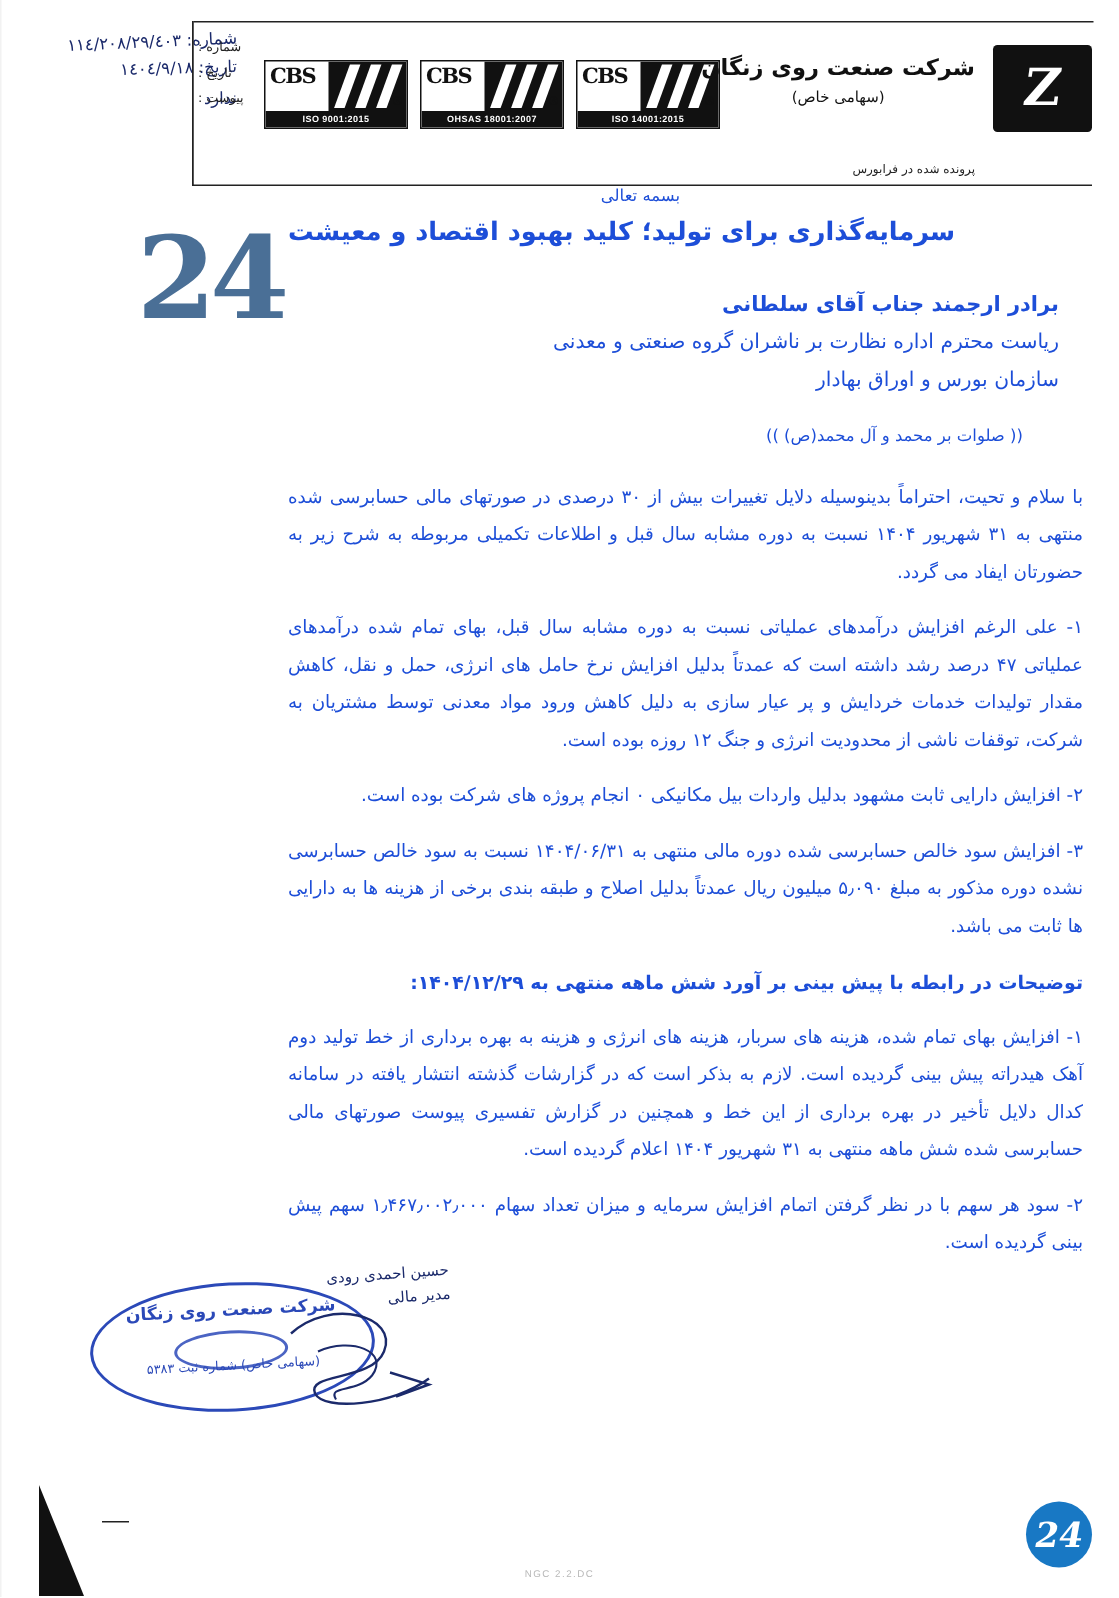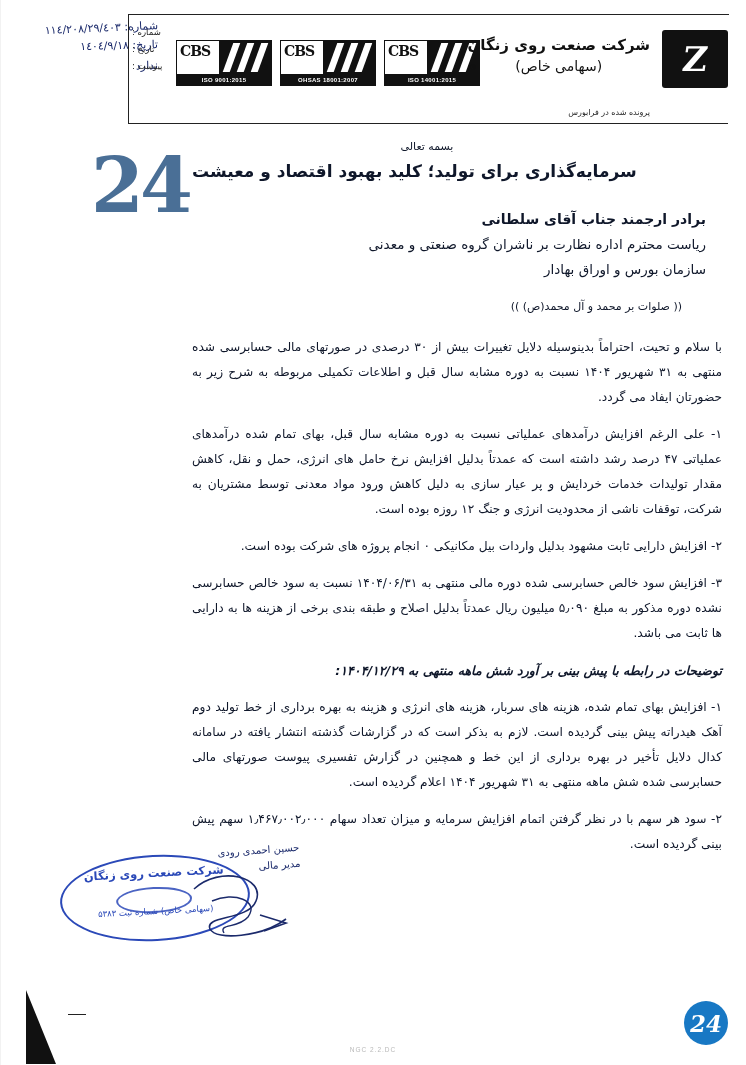--- a/index.html
+++ b/index.html
@@ -163,21 +163,21 @@
     direction: rtl;
     color: #111;
   }
   .co-name .n1 {
     font-size: 15px;
     font-weight: bold;
     line-height: 22px;
     font-family: "DejaVu Sans", sans-serif;
   }
   .co-name .n2 {
-    font-size: 14px;
+    font-size: 10px;
     line-height: 20px;
   }
   .co-logo {
     position: absolute;
     right: 18px;
     top: 30px;
     width: 66px;
     height: 58px;
     background: #111;
     border-radius: 3px;
@@ -230,25 +230,25 @@
     font-weight: bold;
     letter-spacing: 2px;
     color: #3e6489;
     margin-top: 2px;
   }
 
   
   .doc {
     position: absolute;
     right: 24px;
-    top: 140px;
+    top: 124px;
     width: 530px;
     direction: rtl;
     text-align: right;
-    color: #0f172a;
+    color: #1d4ed8;
   }
   .basmalah {
     text-align: center;
     font-size: 11px;
     margin: 0 0 8px 0;
     padding-right: 60px;
   }
   .slogan {
     font-size: 17px;
     font-weight: bold;
@@ -271,21 +271,20 @@
   .para {
     font-size: 12.2px;
     line-height: 25px;
     margin: 0 0 12px 0;
     text-align: justify;
     text-justify: inter-word;
   }
   .para.bold {
     font-weight: bold;
     font-size: 12.6px;
-    font-style: italic;
   }
 
   
   .sign-area {
     position: absolute;
     left: 40px;
     top: 845px;
     width: 260px;
     height: 130px;
   }

